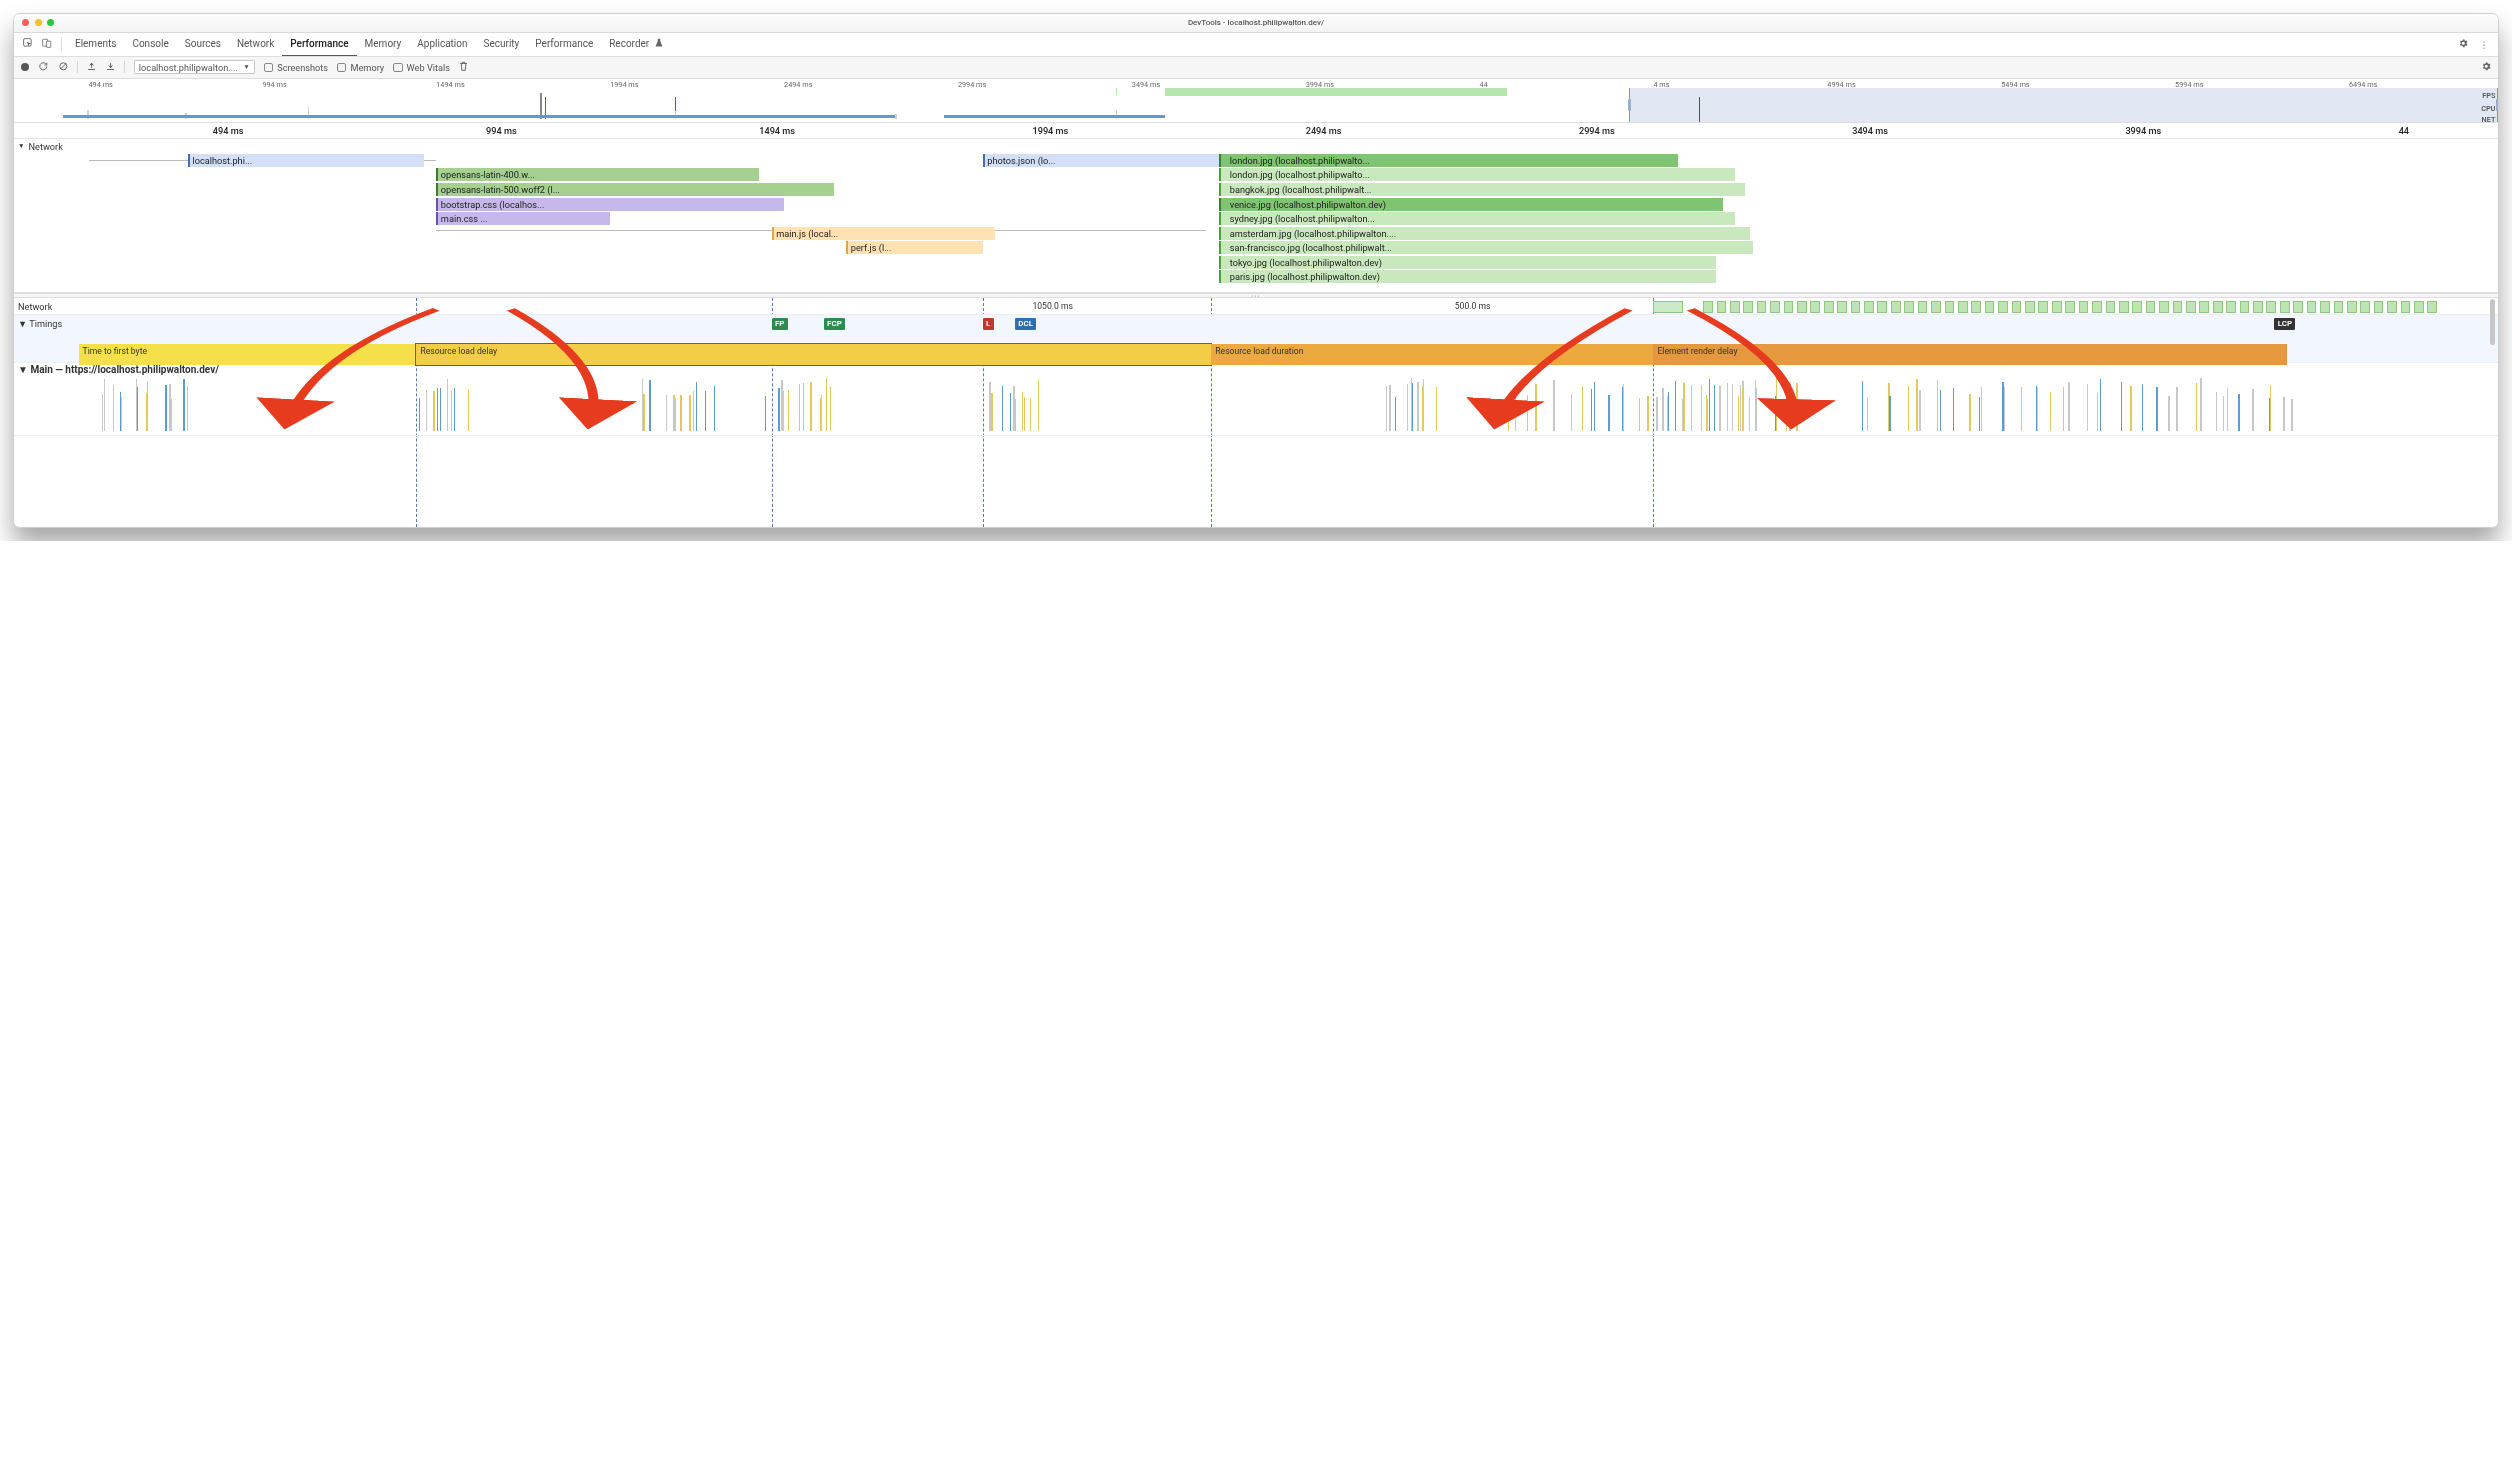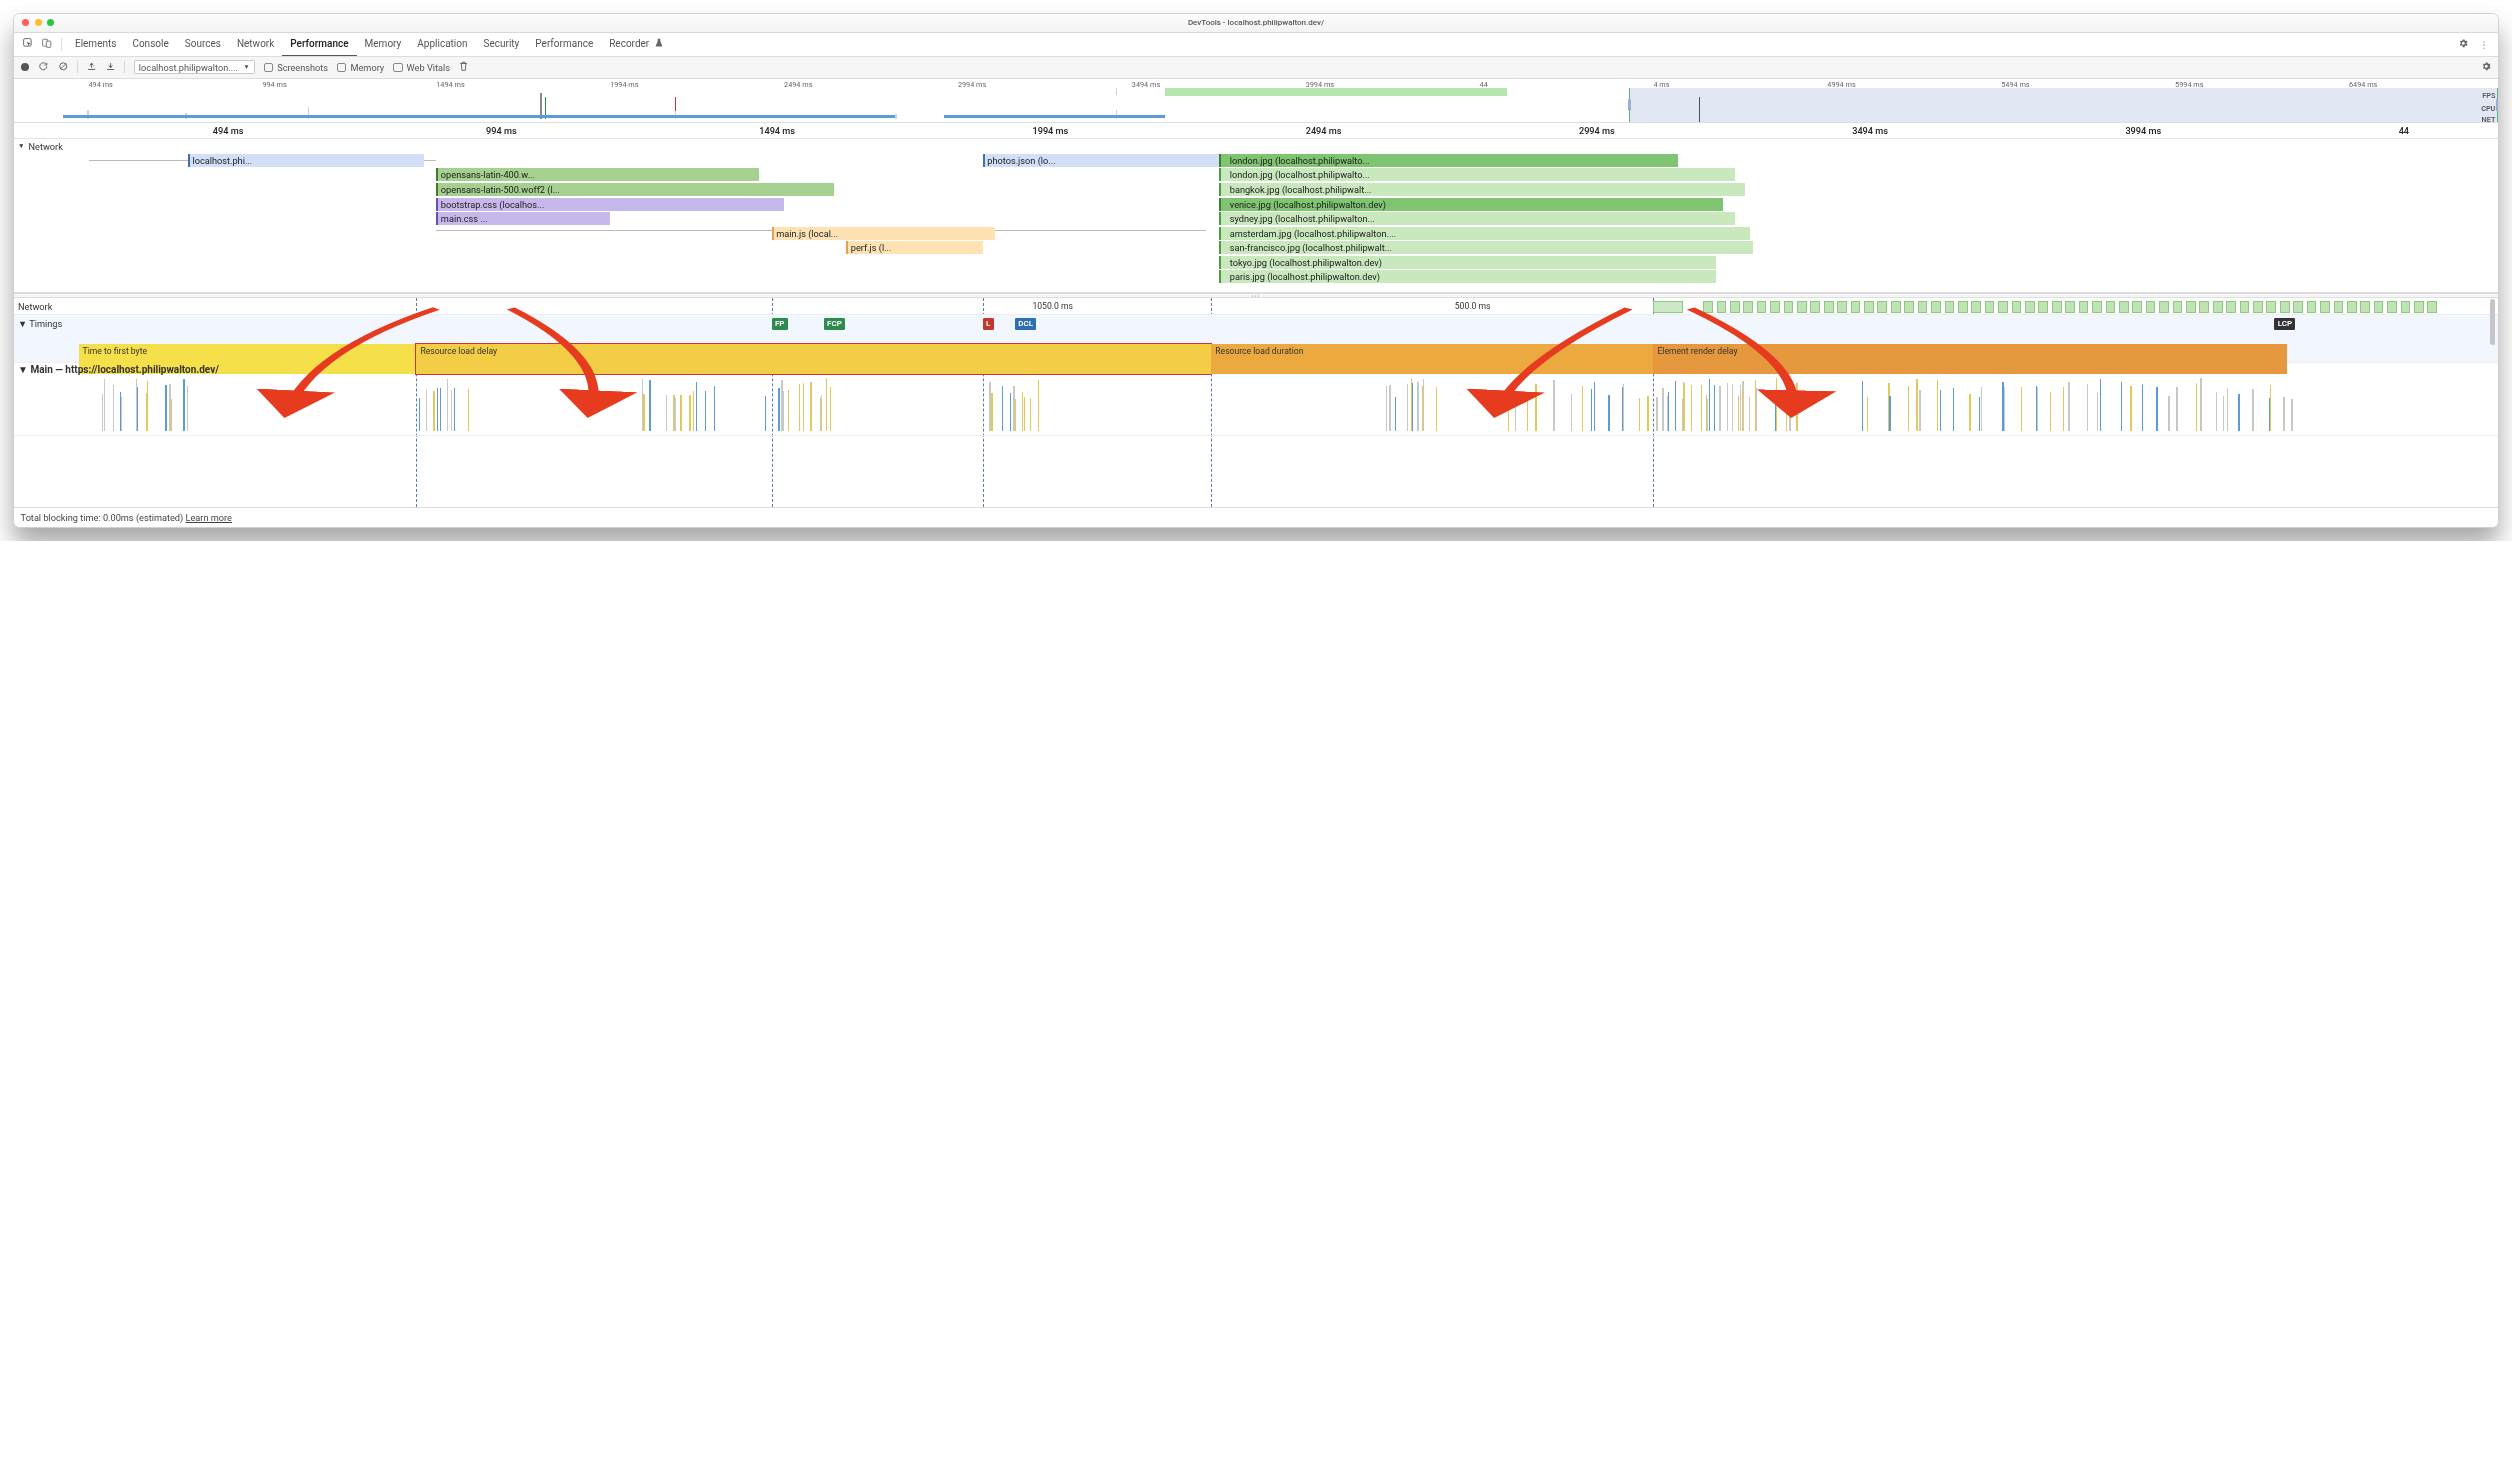--- a/index.html
+++ b/index.html
@@ -146,21 +146,21 @@
     position:absolute; top:3.3px; height:12px;
     font-size:8px; color:#fff; padding:0 3.3px; line-height:12px; border-radius:1.3px;
     font-weight:600;
   }
   .tf-green { background:#2e8b4e;}
   .tf-red   { background:#c0392b;}
   .tf-blue  { background:#2d6fb5;}
   .tf-dark  { background:#333;}
 
   .lcp-seg {
-    position:absolute; top:29px; height:30px;
+    position:absolute; top:29px; height:21px;
     font-size:8.6px; color:#333; padding:0 4px; line-height:14.5px;
     overflow:hidden; white-space:nowrap;
   }
   .seg-ttfb { background:#f5e04a;}
   .seg-rld  { background:#f3cd45; outline:1.3px solid #c33;}
   .seg-rldur{ background:#eba93f;}
   .seg-erd  { background:#e6983f;}
 
   .vline { position:absolute; top:0; bottom:0; width:0; border-left:1px dashed #5a7ab5; pointer-events:none;}
 
@@ -632,19 +632,15 @@
       <path d="M200 12 Q240 70 232 130" stroke="#e63b1f" stroke-width="4" fill="none" marker-end="url(#ah)"></path>
       <path d="M650 12 Q605 75 597 130" stroke="#e63b1f" stroke-width="4" fill="none" marker-end="url(#ah)"></path>
       <path d="M675 12 Q720 72 716 130" stroke="#e63b1f" stroke-width="4" fill="none" marker-end="url(#ah)"></path>
     </svg>
 
     <div class="scrollbar-v">
       <div class="thumb-v" style="top:1.3px; height:46px;"></div>
     </div>
   </div>
 
-  <div class="footer">
-    <span>Total blocking time: 0.00ms (estimated)</span>
-    <span class="lm">Learn more</span>
-  </div>
 
 </div>
 
 
 </body></html>

